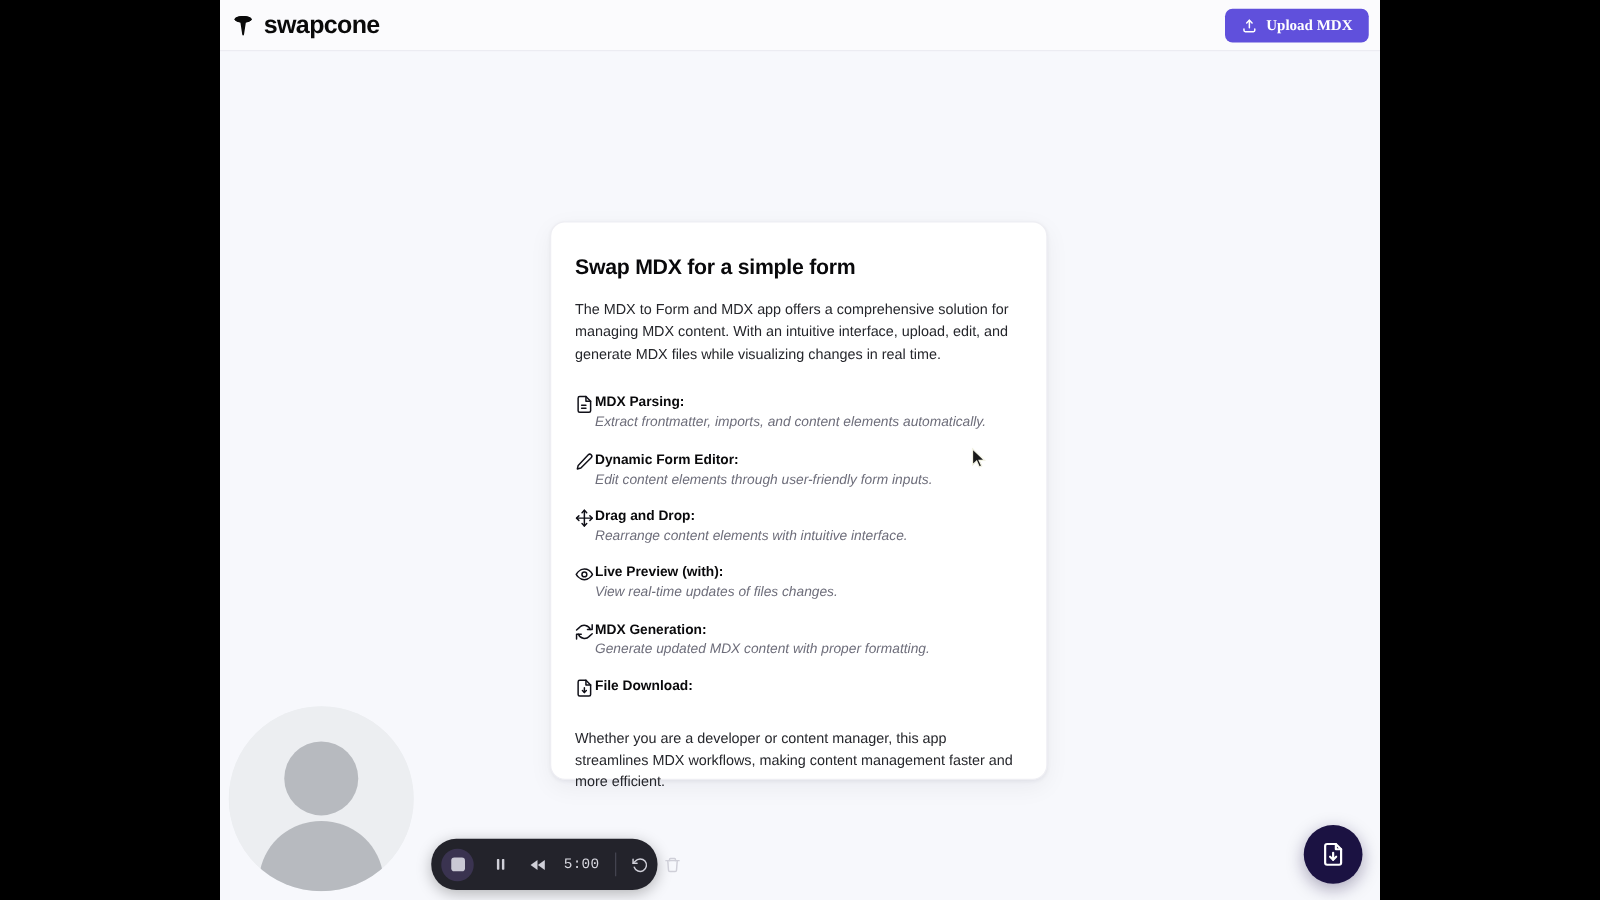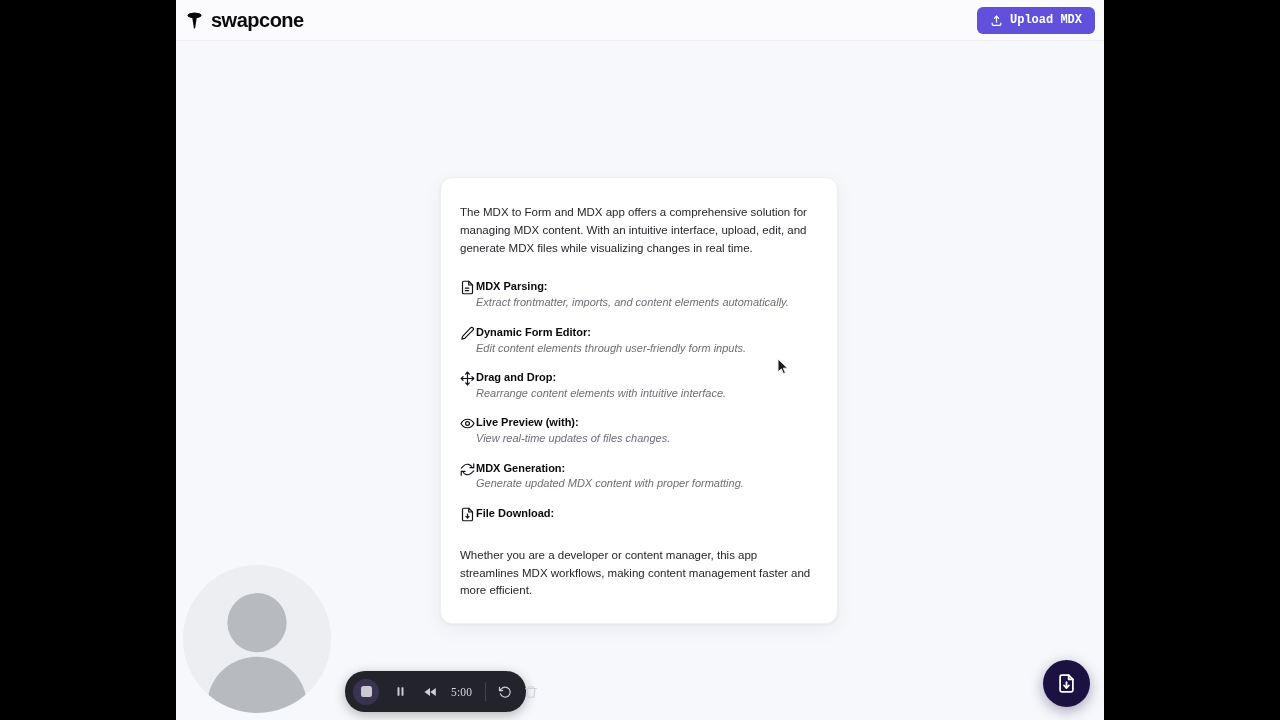--- a/index.html
+++ b/index.html
@@ -63,21 +63,21 @@
     display: inline-flex;
     align-items: center;
     justify-content: center;
     gap: 7px;
     height: 27px;
     padding: 0 13px;
     background: #6050dc;
     color: #ffffff;
     border: none;
     border-radius: 6px;
-    font-family: Liberation Mono, monospace;
+    font-family: Liberation Serif, serif;
     font-size: 12px;
     font-weight: 600;
     cursor: pointer;
   }
   .upload-btn svg { display: block; }
 
   
   #card {
     position: absolute;
     left: 264px;           
@@ -191,21 +191,21 @@
     cursor: pointer;
     flex: 0 0 auto;
   }
   .rec-btn svg { display: block; }
   .rec-pause { margin-left: 15px; }
   .rec-rew { margin-left: 16px; }
   .rec-time {
     margin-left: 14px;
     font-size: 11.5px;
     color: #d6d6de;
-    font-family: Liberation Serif, serif;
+    font-family: Liberation Mono, monospace;
     letter-spacing: 0.2px;
     flex: 0 0 auto;
   }
   .rec-div {
     width: 1px; height: 19px;
     background: #43434f;
     margin-left: 13px;
     flex: 0 0 auto;
   }
   .rec-restart { margin-left: 12px; }
@@ -266,20 +266,21 @@
             <line x1="12" y1="4" x2="12" y2="15"></line>
           </svg>
         </span>
         <span>Upload MDX</span>
       </button>
 
     </div>
 
     <div id="card">
 
+      <div class="card-title">Swap MDX for a simple form</div>
       <div class="card-intro">The MDX to Form and MDX app offers a comprehensive solution for managing MDX content. With an intuitive interface, upload, edit, and generate MDX files while visualizing changes in real time.</div>
 
       <div class="feature-list">
 
         <div class="feature">
           <span class="feature-icon">
             <svg viewBox="0 0 24 24" width="15" height="15" fill="none" stroke="currentColor" stroke-width="1.9" stroke-linecap="round" stroke-linejoin="round">
               <path d="M14 2H6a2 2 0 0 0-2 2v16a2 2 0 0 0 2 2h12a2 2 0 0 0 2-2V8z"></path>
               <polyline points="14 2 14 8 20 8"></polyline>
               <line x1="8.5" y1="13" x2="14" y2="13"></line>

